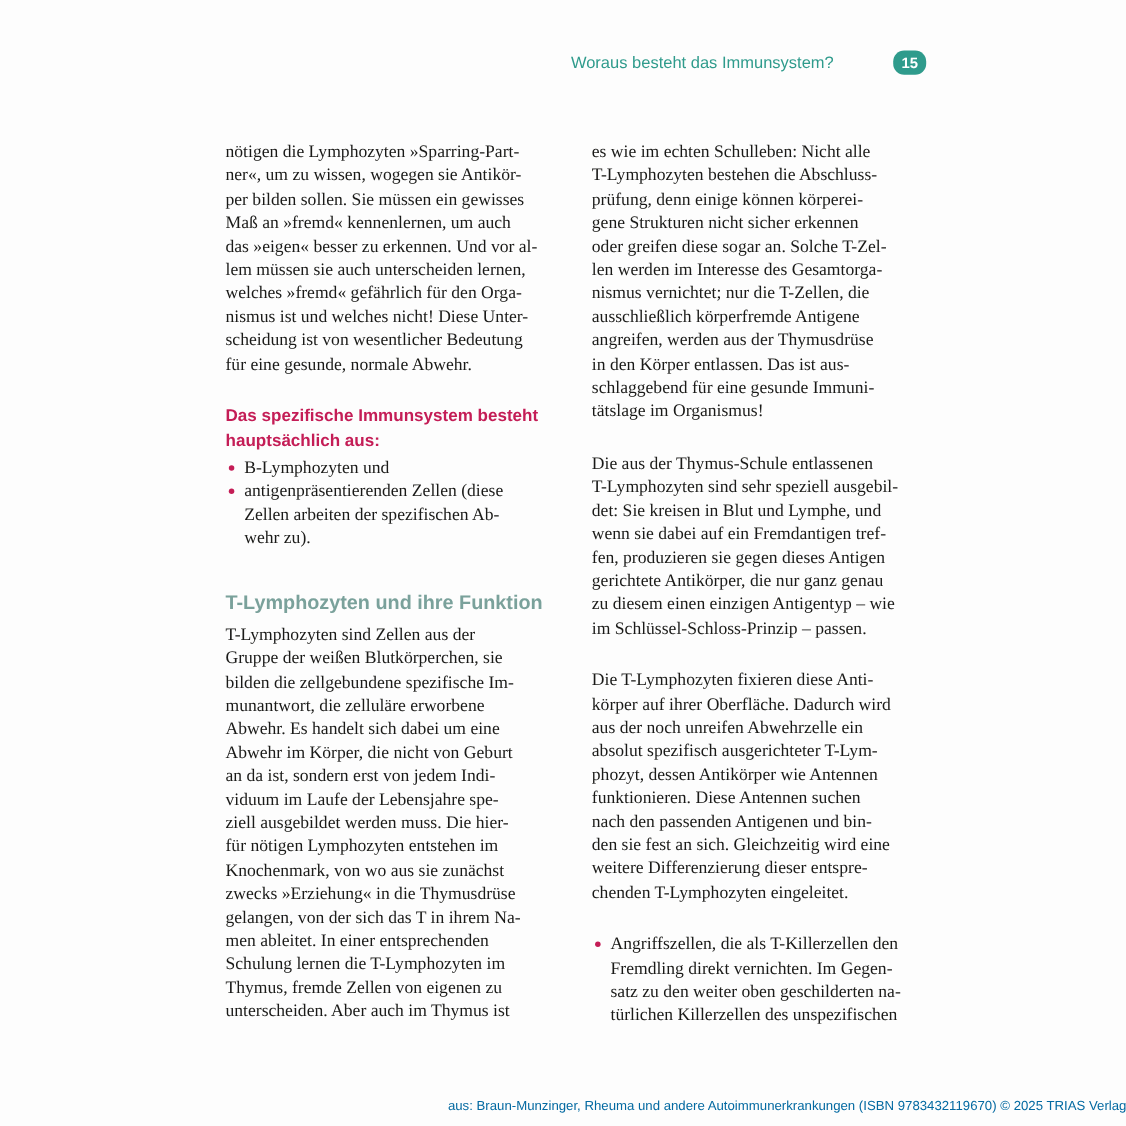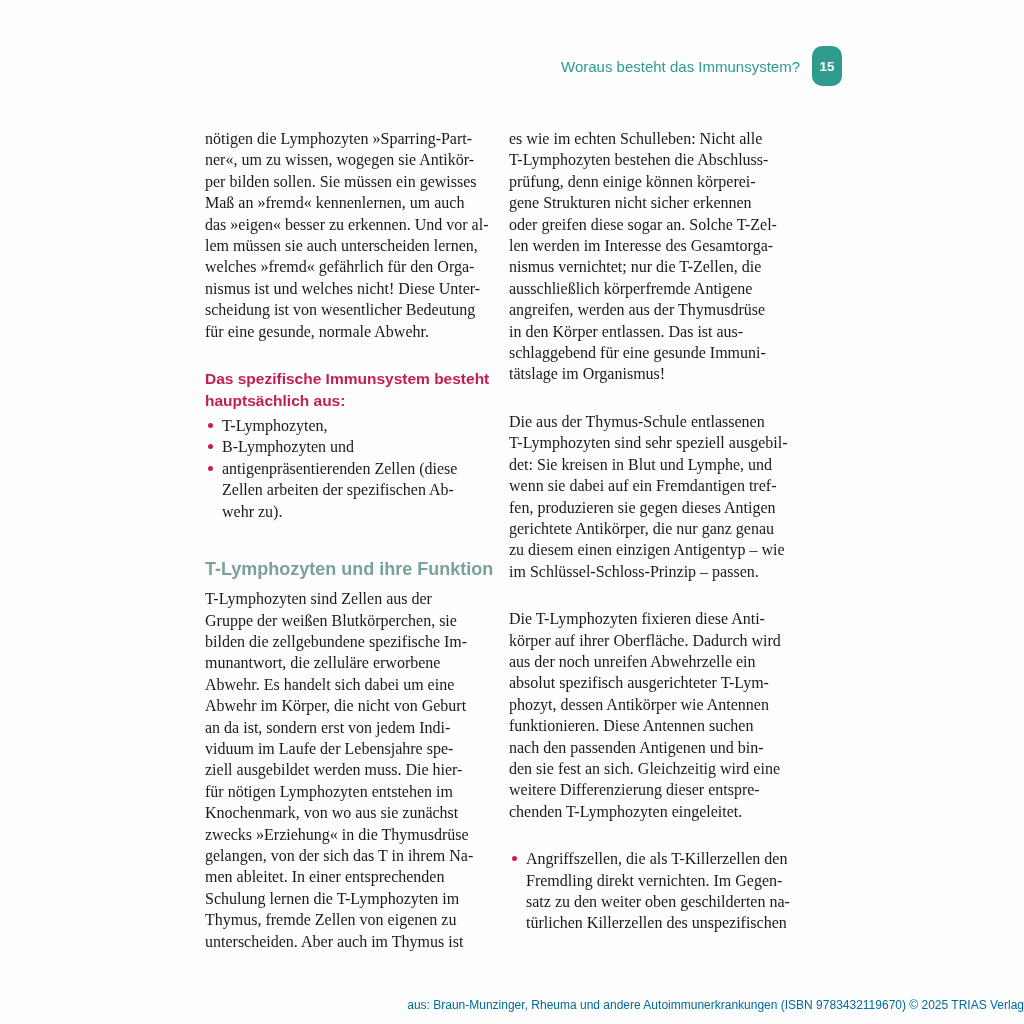--- a/index.html
+++ b/index.html
@@ -24,32 +24,32 @@
   .page-header{
     position:absolute; top:46px; right:182px;
     display:flex; align-items:center; gap:12px;
   }
   .header-title{
     font-family:"Liberation Sans", sans-serif;
     font-size:15px; font-weight:500;
     color:var(--teal);
   }
   .page-badge{
-    width:30px; height:40px; border-radius:10px;
+    width:30px; height:22px; border-radius:10px;
     background:var(--teal);
     color:#ffffff;
     font-family:"Liberation Sans", sans-serif;
     font-size:13.5px; font-weight:bold;
-    display:flex; align-items:center; justify-content:center;
+    display:flex; align-items:center; justify-content:center;margin-left:42px;
   }
 
   
   .columns{
     position:absolute; top:128px; left:205px; width:608px;
-    display:flex; gap:13px;
+    display:flex; gap:42px;
   }
   .col{ width:291px; flex:0 0 291px; }
 
   .lines{ white-space:pre; display:block; }
 
   p.body{
     margin:0 0 26px 0;
     font-size:16px; line-height:21.4px;
   }
   .red-heading{
@@ -107,23 +107,20 @@
 lem müssen sie auch unterscheiden lernen,
 welches »fremd« gefährlich für den Orga-
 nismus ist und welches nicht! Diese Unter-
 scheidung ist von wesentlicher Bedeutung
 für eine gesunde, normale Abwehr.</p>
 
       <h3 class="red-heading">Das spezifische Immunsystem besteht
 hauptsächlich aus:</h3>
 
       <ul class="bullet-list">
-        <li>
-            <span class="lines">T-Lymphozyten,</span>
-          </li>
         <li>
             <span class="lines">B-Lymphozyten und</span>
           </li>
         <li>
             <span class="lines">antigenpräsentierenden Zellen (diese
 Zellen arbeiten der spezifischen Ab-
 wehr zu).</span>
           </li>
       </ul>
 

